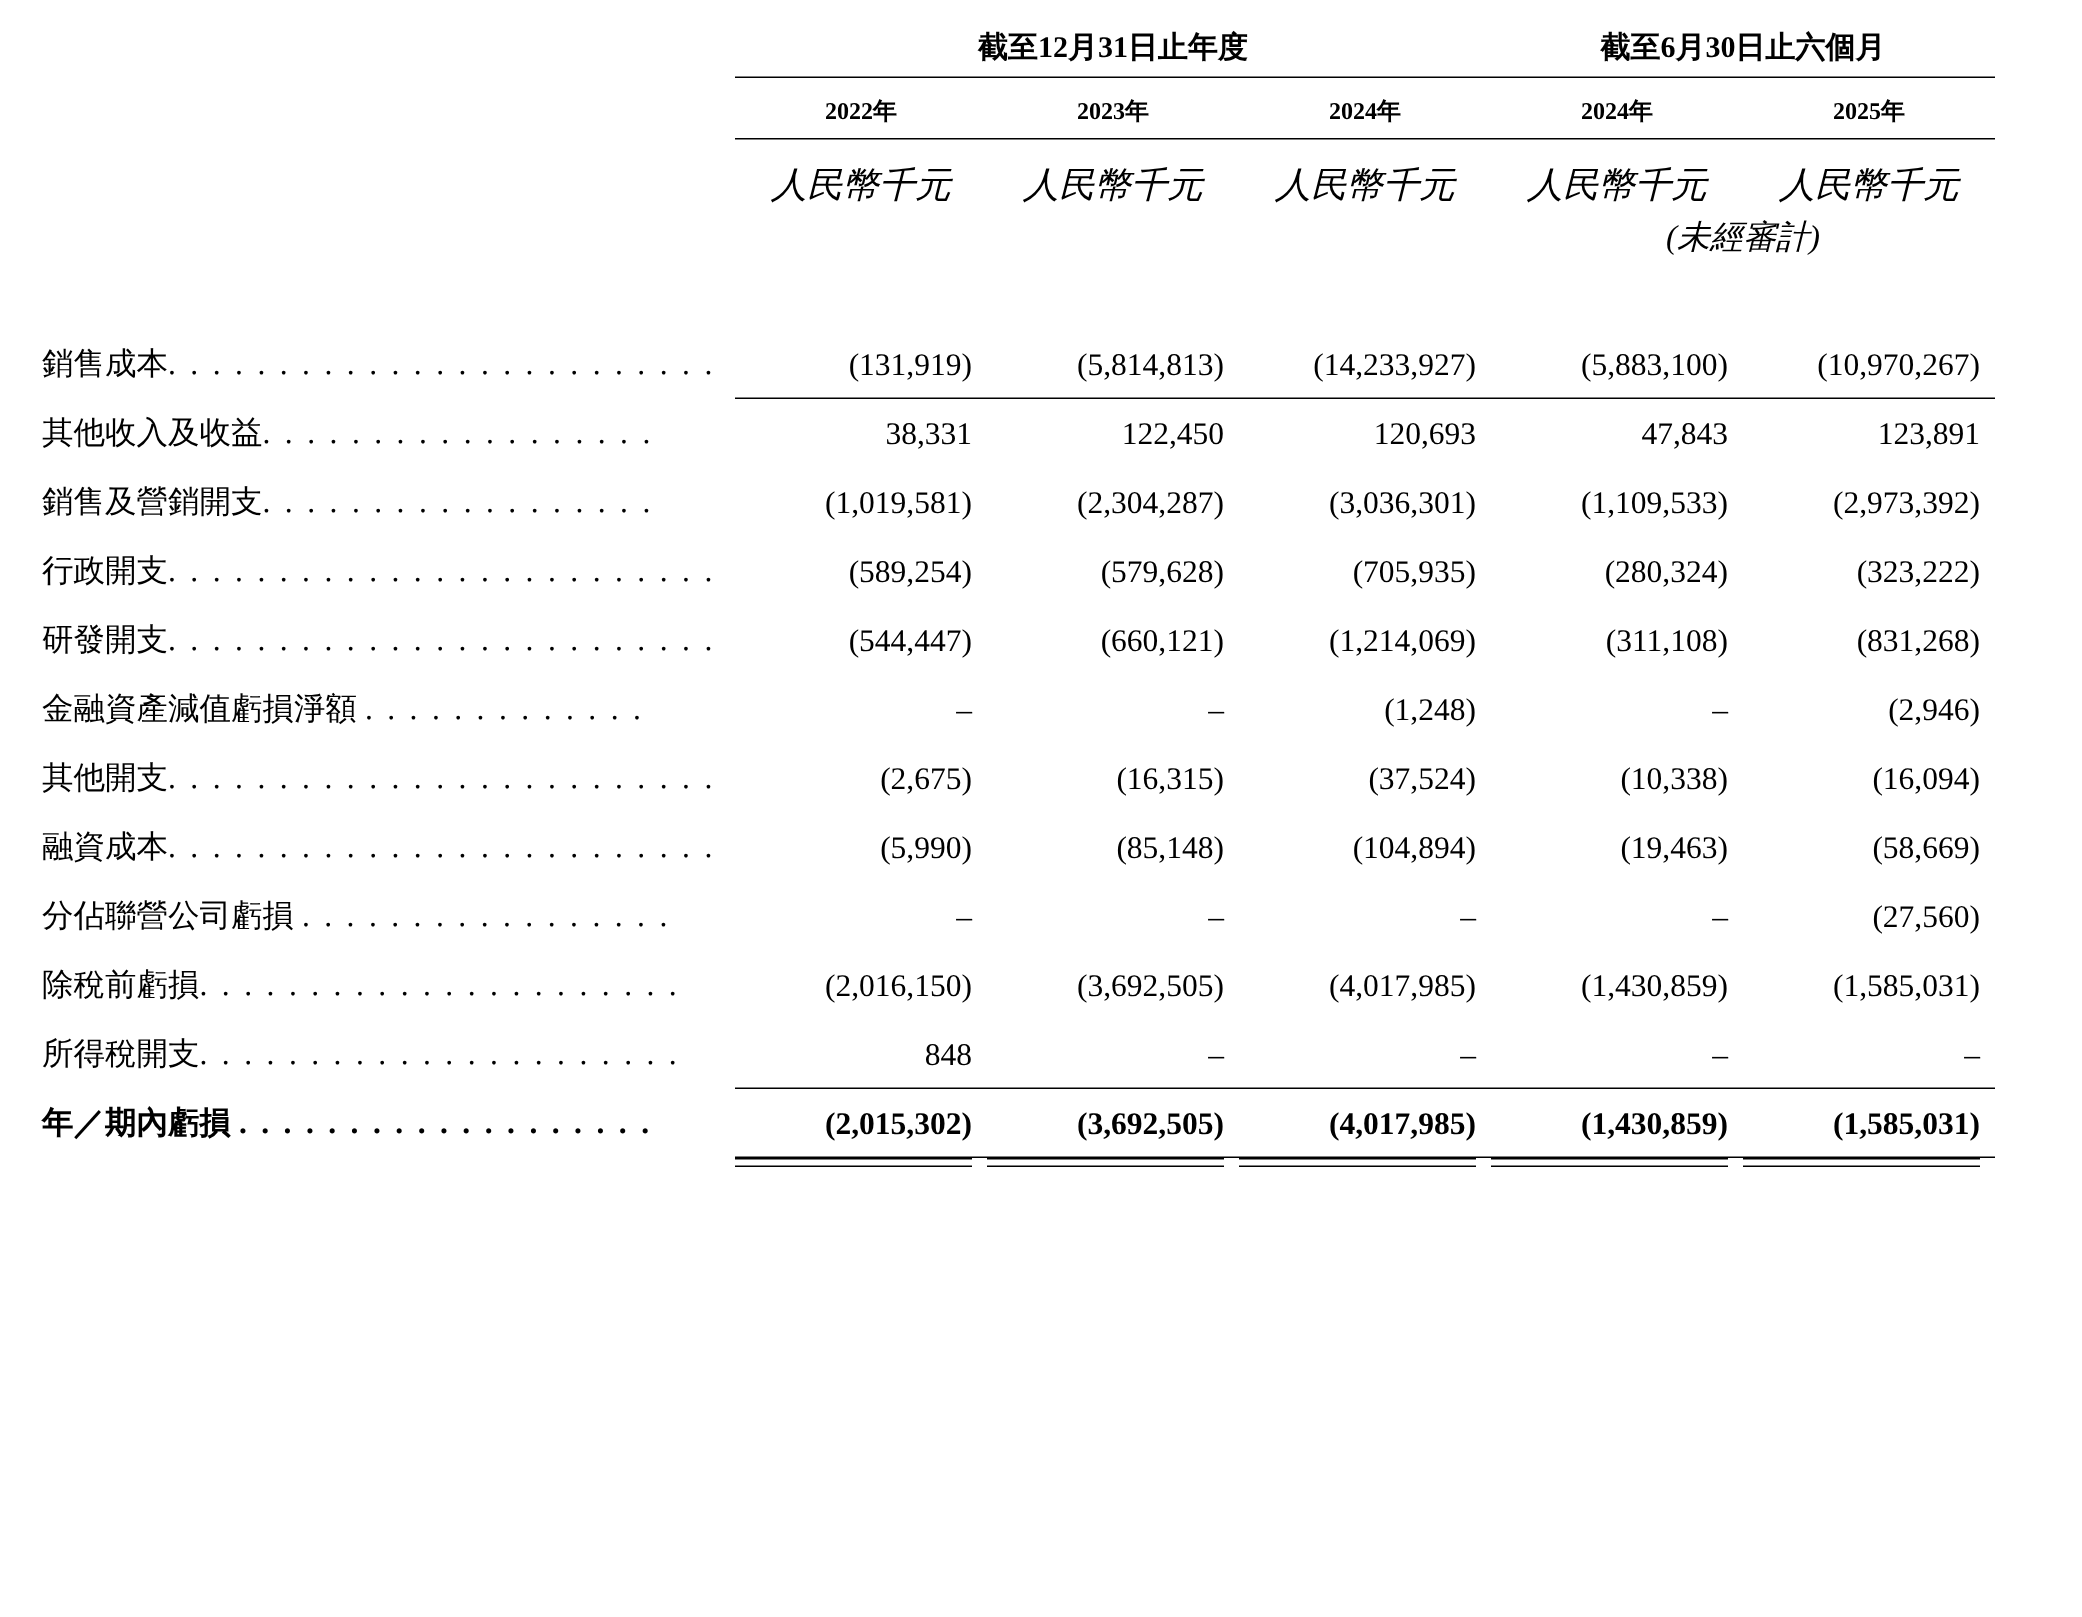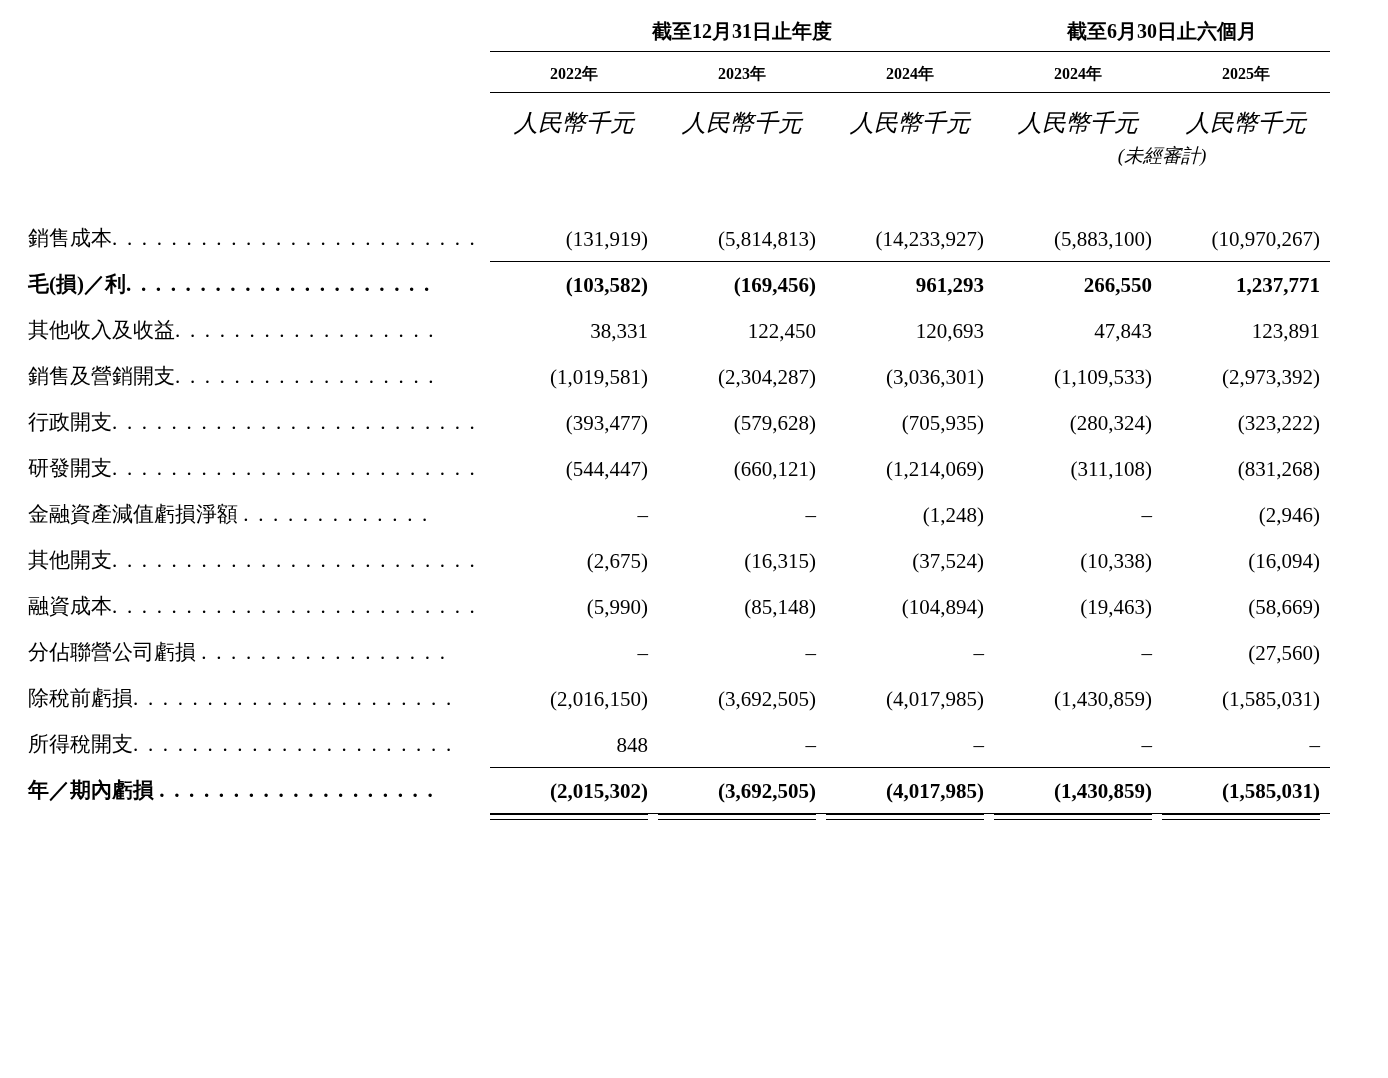--- a/index.html
+++ b/index.html
@@ -56,21 +56,21 @@
   }
   .unit-head {
     text-align: center;
     font-size: 24px;
     font-style: italic;
     padding: 14px 0 0 0;
     white-space: nowrap;
   }
   .unaud {
     text-align: center;
-    font-size: 19px;
+    font-size: 22px;
     font-style: italic;
     padding: 4px 0 0 0;
     white-space: nowrap;
   }
   .spacer-row td { height: 44px; }
 
   
   td.lbl {
     font-size: 21px;
     padding: 9px 16px 9px 0;
@@ -157,28 +157,20 @@
 
     <tr class="bot-rule">
       <td class="lbl"><span class="txt">銷售成本</span><span class="dots">. . . . . . . . . . . . . . . . . . . . . . . . .</span></td>
       <td class="num">(131,919)</td>
       <td class="num">(5,814,813)</td>
       <td class="num">(14,233,927)</td>
       <td class="num">(5,883,100)</td>
       <td class="num">(10,970,267)</td>
     </tr>
 
-    <tr class="bold">
-      <td class="lbl"><span class="txt">毛(損)／利</span><span class="dots">. . . . . . . . . . . . . . . . . . . . .</span></td>
-      <td class="num">(103,582)</td>
-      <td class="num">(169,456)</td>
-      <td class="num">961,293</td>
-      <td class="num">266,550</td>
-      <td class="num">1,237,771</td>
-    </tr>
 
     <tr>
       <td class="lbl"><span class="txt">其他收入及收益</span><span class="dots">. . . . . . . . . . . . . . . . . .</span></td>
       <td class="num">38,331</td>
       <td class="num">122,450</td>
       <td class="num">120,693</td>
       <td class="num">47,843</td>
       <td class="num">123,891</td>
     </tr>
 
@@ -186,21 +178,21 @@
       <td class="lbl"><span class="txt">銷售及營銷開支</span><span class="dots">. . . . . . . . . . . . . . . . . .</span></td>
       <td class="num">(1,019,581)</td>
       <td class="num">(2,304,287)</td>
       <td class="num">(3,036,301)</td>
       <td class="num">(1,109,533)</td>
       <td class="num">(2,973,392)</td>
     </tr>
 
     <tr>
       <td class="lbl"><span class="txt">行政開支</span><span class="dots">. . . . . . . . . . . . . . . . . . . . . . . . .</span></td>
-      <td class="num">(393,477)</td>
+      <td class="num">(589,254)</td>
       <td class="num">(579,628)</td>
       <td class="num">(705,935)</td>
       <td class="num">(280,324)</td>
       <td class="num">(323,222)</td>
     </tr>
 
     <tr>
       <td class="lbl"><span class="txt">研發開支</span><span class="dots">. . . . . . . . . . . . . . . . . . . . . . . . .</span></td>
       <td class="num">(544,447)</td>
       <td class="num">(660,121)</td>

